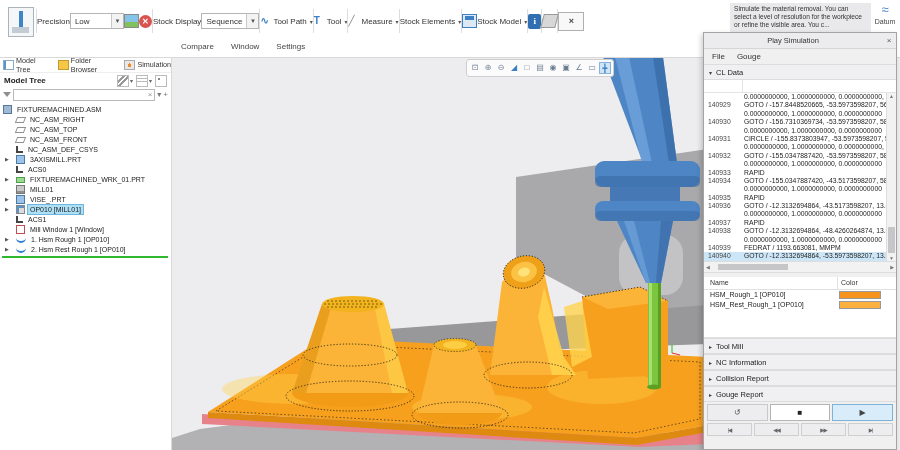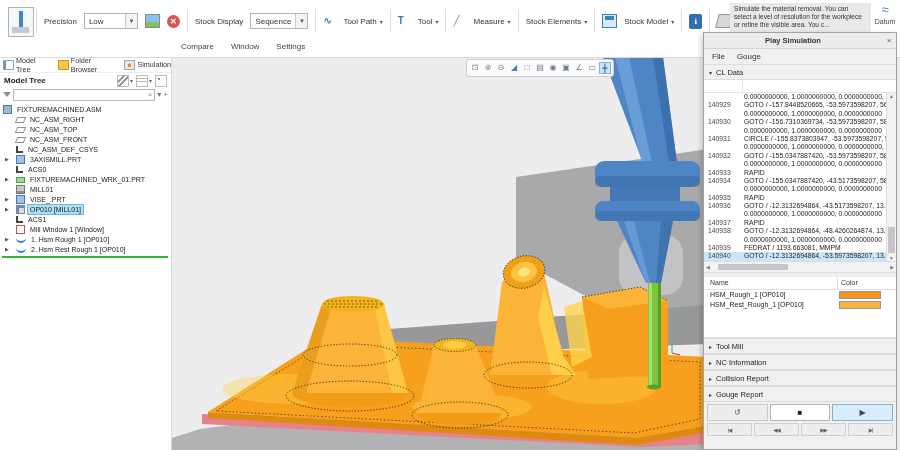--- a/index.html
+++ b/index.html
@@ -5,21 +5,21 @@
   html,body{margin:0;padding:0;background:#fff;}
   #stage{position:relative;width:900px;height:450px;overflow:hidden;
          font-family:"Liberation Sans",sans-serif;color:#333;background:#EDEDF0;}
   
   #ribbon{position:absolute;left:0;top:0;width:900px;height:57px;background:#fff;
           border-bottom:1px solid #d9d9d9;z-index:5;}
   #app-icon{position:absolute;left:8px;top:7px;width:24px;height:28px;border:1px solid #aab4bc;background:#f4f6f8;}
   #app-icon .rod{position:absolute;left:10px;top:3px;width:4px;height:16px;background:#3f86c8;}
   #app-icon .base{position:absolute;left:3px;bottom:3px;width:17px;height:6px;background:#c3ccd3;}
   .rib-sep{width:1px;height:24px;background:#ddd;flex:none;}
-  #rib-row{position:absolute;left:36px;top:9px;height:24px;display:flex;align-items:center;gap:7px;white-space:nowrap;}
+  #rib-row{position:absolute;left:36px;top:9px;height:24px;display:flex;align-items:center;white-space:nowrap;}
   .rib-label{font-size:8px;color:#333;}
   .combo{display:flex;align-items:center;border:1px solid #b5b5b5;background:#fff;height:14px;font-size:8px;}
   .combo .val{padding:0 4px;min-width:32px;}
   .combo .arr{width:11px;height:14px;border-left:1px solid #c9c9c9;background:#f3f3f3;
               font-size:6px;color:#555;display:flex;align-items:center;justify-content:center;}
   .drop{font-size:8px;color:#333;display:flex;align-items:center;gap:3px;}
   .drop .caret{font-size:6px;color:#555;}
   .mini{width:13px;height:12px;flex:none;position:relative;display:inline-block;}
   .ic-image{background:linear-gradient(#85c3e8 0 55%,#83c05e 55% 100%);border:1px solid #8a8a8a;}
   .ic-remove{border-radius:50%;background:#d9534f;color:#fff;font-size:8px;font-weight:bold;
@@ -85,21 +85,21 @@
   #gtoolbar{position:absolute;left:294px;top:2px;height:16px;display:flex;align-items:center;gap:1px;
             background:#fbfbfb;border:1px solid #cfcfcf;border-radius:3px;padding:0 2px;z-index:3;}
   .gico{width:12px;height:12px;font-size:8px;line-height:12px;text-align:center;color:#6b7e91;}
   .gico.blue{color:#3b7fc4;}
   .gico.active{background:#cfe4f5;border:1px solid #86b3d9;box-sizing:border-box;}
   
   #sim-panel{position:absolute;left:703px;top:32px;width:194px;height:418px;background:#f0f0f1;
              border:1px solid #a3a3a3;box-sizing:border-box;z-index:30;box-shadow:-2px 2px 5px rgba(0,0,0,.18);
              font-size:7.5px;}
   #sim-title{height:15px;background:#ececee;border-bottom:1px solid #d6d6d6;display:flex;align-items:center;}
-  #sim-title .t{flex:1;text-align:center;font-size:7.5px;color:#333;font-weight:bold;}
+  #sim-title .t{flex:1;text-align:center;font-size:7.5px;color:#333;}
   #sim-title .x{width:14px;text-align:center;font-size:8px;color:#555;}
   #sim-menu{height:15px;display:flex;align-items:center;gap:12px;padding-left:8px;font-size:8px;color:#333;}
   .sec-hdr{height:14px;background:#f0f0f2;border-top:1px solid #dcdcdc;border-bottom:1px solid #dcdcdc;
            display:flex;align-items:center;gap:4px;padding-left:5px;font-size:7.5px;color:#222;}
   .sec-hdr .car{font-size:6px;color:#444;}
   #cl-colhdr{height:12px;background:#fff;border-bottom:1px solid #e4e4e4;position:relative;}
   #cl-colhdr .div{position:absolute;left:38px;top:0;bottom:0;width:1px;background:#e4e4e4;}
   #cl-list{height:168px;background:#fff;position:relative;overflow:hidden;}
   .clrow{display:flex;height:8.4px;line-height:8.4px;font-size:6.8px;white-space:nowrap;}
   .clnum{width:34px;flex:none;padding-left:4px;color:#444;}

